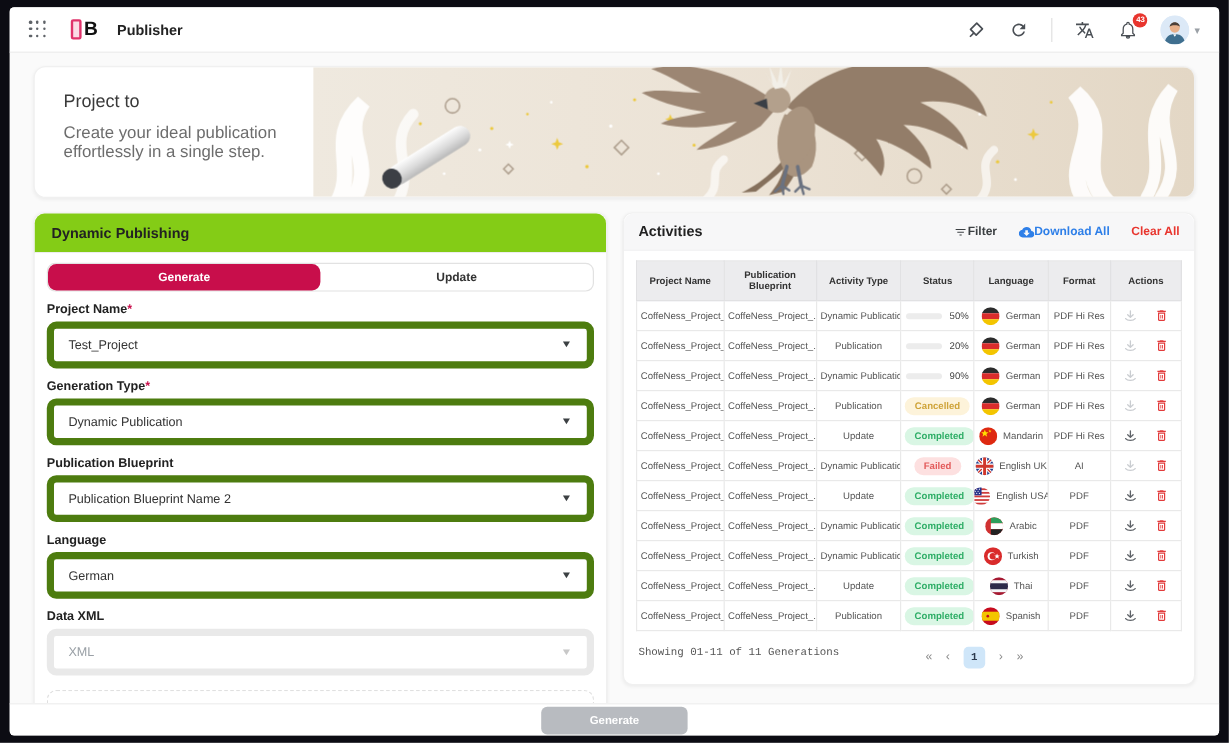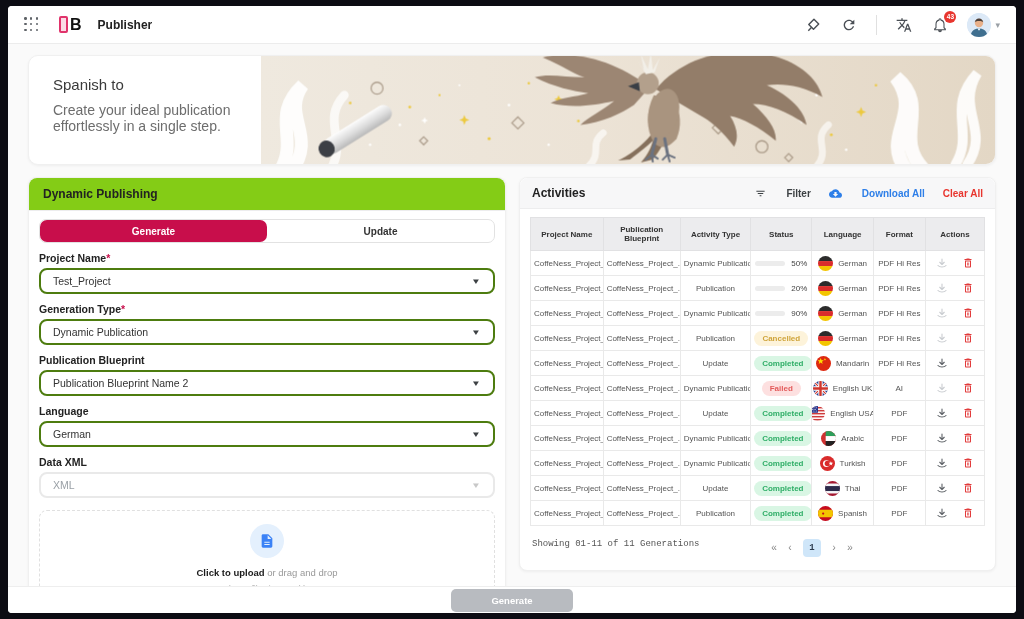--- a/index.html
+++ b/index.html
@@ -54,40 +54,40 @@
     background:#84cc16; border-bottom:1px solid #ededee; border-radius:8px 8px 0 0;
     padding:9px 14px; font-size:12px; font-weight:700; color:#222;
   }
   .form-body { padding:8px 10px 14px; }
   .tabs { display:flex; border:1px solid #e2e2e2; border-radius:7px; height:24px; background:#fff; }
   .tab { flex:1; display:flex; align-items:center; justify-content:center; font-size:10px; font-weight:700; color:#333; cursor:pointer; }
   .tab.active { background:var(--accent); color:#fff; border-radius:7px; }
   .field-label { font-size:10.5px; font-weight:700; color:#222; margin:9px 0 4px; }
   .req { color:var(--accent); }
   .select {
-    height:26px; border:2px solid #4d7c0f; border-radius:8px; background:#fff;
+    height:39px; border:6px solid #4d7c0f; border-radius:8px; background:#fff;
     display:flex; align-items:center; justify-content:space-between;
     padding:0 12px; font-size:10.5px; color:#333; cursor:pointer;
   }
   .select .chev { font-size:10px; color:#3c4043; font-weight:700; transform:scaleY(.8); }
   .select.disabled { color:#9aa0a6; border-color:#e9e9e9; cursor:default; }
   .select.disabled .chev { color:#c8c8c8; }
   .upload-zone {
     margin-top:12px; border:1.5px dashed #e0e0e0; border-radius:8px;
     text-align:center; padding:13px 0 11px; cursor:pointer;
   }
   .upload-circle { width:34px; height:34px; border-radius:50%; background:#e4f0fd; margin:0 auto 9px; display:flex; align-items:center; justify-content:center; }
   .upload-line1 { font-size:9.5px; color:#999; }
   .upload-line1 b { color:#1b1b1b; }
   .upload-line2 { font-size:8.5px; color:#ababab; margin-top:6px; }
   
   .activities-panel { flex:1; min-width:0; border-radius:8px; }
   .act-header { display:flex; align-items:center; gap:18px; padding:8px 12px; background:#f7f7f8; border-bottom:1px solid #ededee; border-radius:8px 8px 0 0; }
   .act-title { font-size:12px; font-weight:700; color:#222; margin-right:auto; }
-  .act-action { display:flex; align-items:center; gap:20px; font-size:10px; font-weight:700; cursor:pointer; }
+  .act-action { display:flex; align-items:center; gap:0; font-size:10px; font-weight:700; cursor:pointer; }
   .filter-btn { color:#3c4043; }
   .download-all { color:#2e7fe8; }
   .clear-all { color:#e8352e; }
   .table-wrap { padding:8px 10px 0; }
   table { width:100%; border-collapse:collapse; table-layout:fixed; }
   th { background:#ececee; font-size:8px; font-weight:700; color:#333; padding:7px 2px; border:1px solid #e1e1e3; text-align:center; }
   td { font-size:8px; color:#555; text-align:center; padding:4px 3px; border:1px solid #e9e9e9; height:25px; overflow:hidden; white-space:nowrap; }
   td.dashed-l, th.dashed-l { border-left:1px dashed #d4d4d4; }
   .progress-wrap { display:flex; align-items:center; justify-content:center; gap:6px; }
   .track { width:30px; height:5px; border-radius:3px; background:#ececec; flex:none; }
@@ -168,21 +168,21 @@
         </span>
         <span class="chev-sm">▾</span>
       </div>
     </div>
   </div>
 
   <div class="content">
 
     <div class="card banner">
       <div class="banner-text">
-        <div class="welcome-line">Spanish to</div>
+        <div class="welcome-line">Project to</div>
         <div class="banner-sub">Create your ideal publication effortlessly in a single step.</div>
       </div>
       <div class="banner-illustration">
         <svg viewBox="0 0 740 110" preserveAspectRatio="xMidYMid slice">
           <defs>
             <linearGradient id="bgg" x1="0" y1="0" x2="1" y2="0">
               <stop offset="0" stop-color="#efe9df"></stop>
                 <stop offset="0.45" stop-color="#ece3d6"></stop>
                 <stop offset="1" stop-color="#e3d7c5"></stop>
             </linearGradient>

